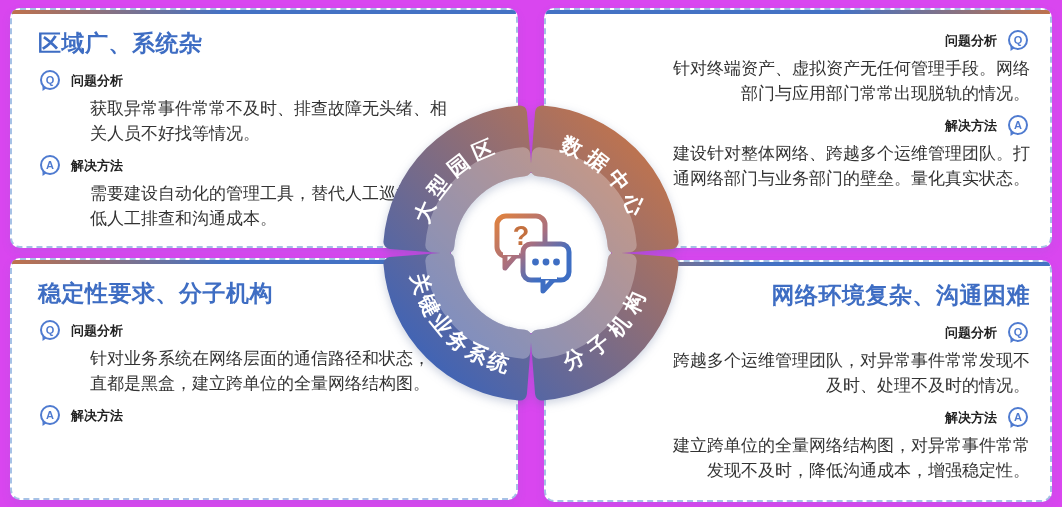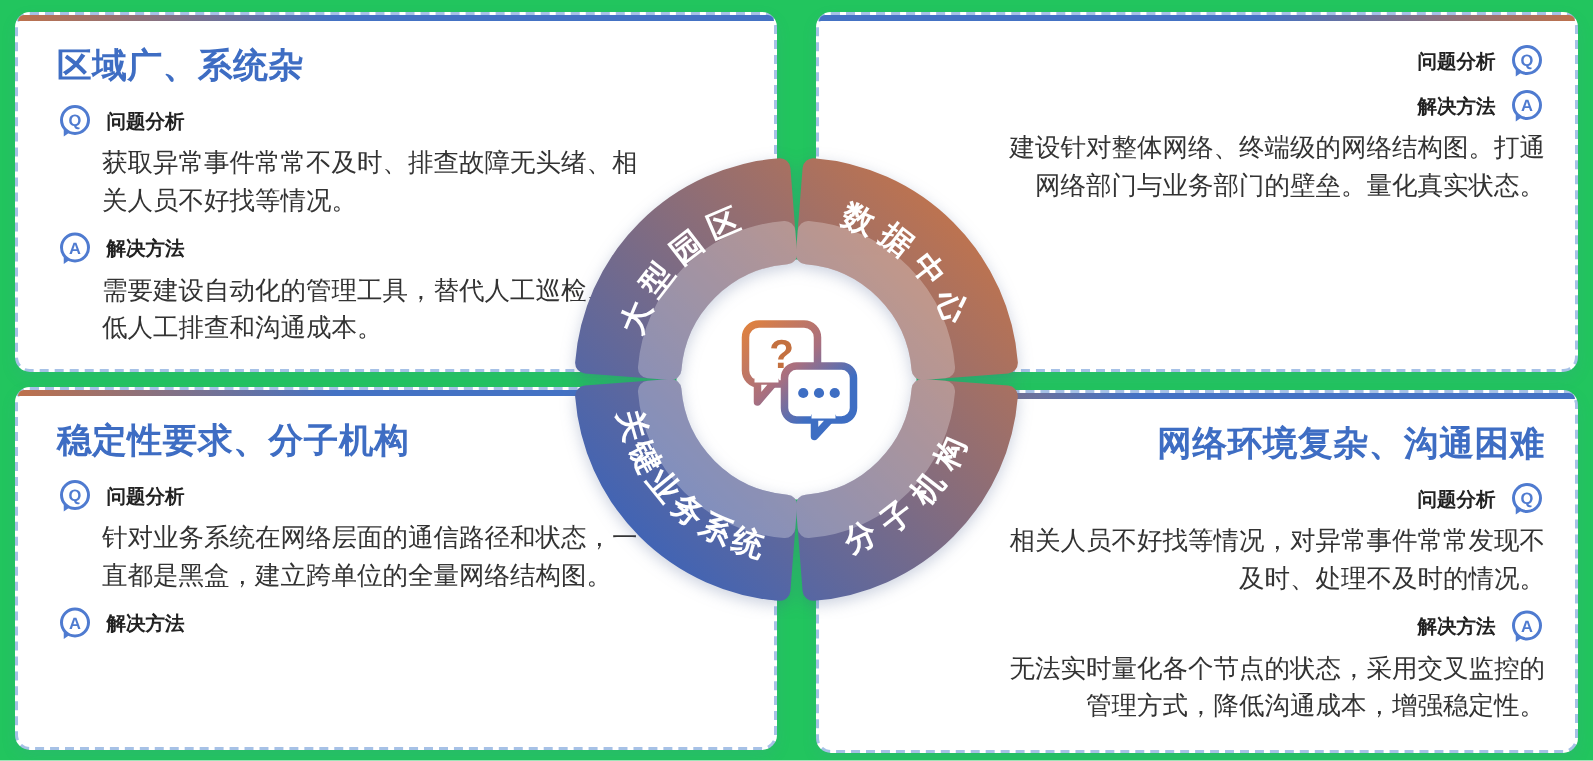--- a/index.html
+++ b/index.html
@@ -1,19 +1,19 @@
 <!DOCTYPE html>
 <html><head>
 <meta charset="utf-8">
 <style>
   * { margin:0; padding:0; box-sizing:border-box; }
   html,body { background:#fff; }
   body { font-family:"Liberation Sans", sans-serif; }
   .stage {
-    position:relative; width:1062px; height:507px; background:#22c55e; overflow:hidden;
+    position:relative; width:1062px; height:507px; background:#d946ef; overflow:hidden;
   }
   .card {
     position:absolute; width:508px; background:#fff;
     border:2px dashed #A6C1E6; border-radius:10px;
     box-shadow:0 4px 10px rgba(90,125,190,.12);
     padding:18px 22px 10px 26px;
   }
   .card.pos-tl { left:10px;  top:8px;   height:240px; }
   .card.pos-tr { left:544px; top:8px;   height:240px; }
   .card.pos-bl { left:10px;  top:258px; height:242px; }
@@ -33,21 +33,21 @@
   }
   .sec { margin-bottom:4px; }
   .sec-head {
     display:flex; align-items:center; gap:9px; margin-bottom:2px; line-height:26px;
   }
   .card.right .sec-head { justify-content:flex-end; }
   .sec-title { font-size:13px; font-weight:bold; color:#222; }
   .qa-icon { width:24px; height:24px; flex:0 0 auto; }
   .sec-body {
     font-size:17px; line-height:25px; color:#333; max-width:362px;
-    margin-left:30px; margin-bottom:7px;
+    margin-left:52px; margin-bottom:7px;
   }
   .card.right .sec-body { margin-left:auto; margin-right:0; text-align:right; }
   .disc {
     position:absolute; left:451px; top:173px; width:160px; height:160px;
     border-radius:50%; background:#fff; z-index:2;
   }
   .ring-svg { position:absolute; left:371px; top:93px; z-index:3; }
   .ring-svg .seg { filter:drop-shadow(0 3px 5px rgba(70,90,140,.28)); }
   .ring-label {
     font-family:"Liberation Sans", sans-serif; font-size:21px; font-weight:bold; fill:#fff;
@@ -91,31 +91,32 @@
     <div class="accent-bar"></div>
     <div class="sec">
       <div class="sec-head">
         <span class="sec-title">问题分析</span>
         <svg class="qa-icon" viewBox="0 0 24 24">
           <path d="M4.5 16 L4.5 22 L11 17.5 Z" fill="#4F7BD0"></path>
           <circle cx="12" cy="11" r="9" fill="#fff" stroke="#4F7BD0" stroke-width="2"></circle>
           <text x="12" y="15" text-anchor="middle" font-size="11" font-weight="bold" fill="#4F7BD0">Q</text>
         </svg>
       </div>
-    </div>
-    <div class="sec">
-      <div class="sec-head">
-        <span class="sec-title">解决方法</span>
-        <svg class="qa-icon" viewBox="0 0 24 24">
-          <path d="M4.5 16 L4.5 22 L11 17.5 Z" fill="#4F7BD0"></path>
-          <circle cx="12" cy="11" r="9" fill="#fff" stroke="#4F7BD0" stroke-width="2"></circle>
-          <text x="12" y="15" text-anchor="middle" font-size="11" font-weight="bold" fill="#4F7BD0">A</text>
-        </svg>
-      </div>
-      <p class="sec-body">建设针对整体网络、终端级的网络结构图。打通网络部门与业务部门的壁垒。量化真实状态。</p>
+      <p class="sec-body">针对终端资产、虚拟资产无任何管理手段。网络部门与应用部门常常出现脱轨的情况。</p>
+    </div>
+    <div class="sec">
+      <div class="sec-head">
+        <span class="sec-title">解决方法</span>
+        <svg class="qa-icon" viewBox="0 0 24 24">
+          <path d="M4.5 16 L4.5 22 L11 17.5 Z" fill="#4F7BD0"></path>
+          <circle cx="12" cy="11" r="9" fill="#fff" stroke="#4F7BD0" stroke-width="2"></circle>
+          <text x="12" y="15" text-anchor="middle" font-size="11" font-weight="bold" fill="#4F7BD0">A</text>
+        </svg>
+      </div>
+      <p class="sec-body">建设针对整体网络、跨越多个运维管理团队。打通网络部门与业务部门的壁垒。量化真实状态。</p>
     </div>
   </div>
 
   <div class="card pos-bl">
     <div class="accent-bar"></div>
     <div class="card-title">稳定性要求、分子机构</div>
     <div class="sec">
       <div class="sec-head">
         <svg class="qa-icon" viewBox="0 0 24 24">
           <path d="M4.5 16 L4.5 22 L11 17.5 Z" fill="#4F7BD0"></path>
@@ -143,32 +144,32 @@
     <div class="card-title">网络环境复杂、沟通困难</div>
     <div class="sec">
       <div class="sec-head">
         <span class="sec-title">问题分析</span>
         <svg class="qa-icon" viewBox="0 0 24 24">
           <path d="M4.5 16 L4.5 22 L11 17.5 Z" fill="#4F7BD0"></path>
           <circle cx="12" cy="11" r="9" fill="#fff" stroke="#4F7BD0" stroke-width="2"></circle>
           <text x="12" y="15" text-anchor="middle" font-size="11" font-weight="bold" fill="#4F7BD0">Q</text>
         </svg>
       </div>
-      <p class="sec-body">相关人员不好找等情况，对异常事件常常发现不及时、处理不及时的情况。</p>
-    </div>
-    <div class="sec">
-      <div class="sec-head">
-        <span class="sec-title">解决方法</span>
-        <svg class="qa-icon" viewBox="0 0 24 24">
-          <path d="M4.5 16 L4.5 22 L11 17.5 Z" fill="#4F7BD0"></path>
-          <circle cx="12" cy="11" r="9" fill="#fff" stroke="#4F7BD0" stroke-width="2"></circle>
-          <text x="12" y="15" text-anchor="middle" font-size="11" font-weight="bold" fill="#4F7BD0">A</text>
-        </svg>
-      </div>
-      <p class="sec-body">无法实时量化各个节点的状态，采用交叉监控的管理方式，降低沟通成本，增强稳定性。</p>
+      <p class="sec-body">跨越多个运维管理团队，对异常事件常常发现不及时、处理不及时的情况。</p>
+    </div>
+    <div class="sec">
+      <div class="sec-head">
+        <span class="sec-title">解决方法</span>
+        <svg class="qa-icon" viewBox="0 0 24 24">
+          <path d="M4.5 16 L4.5 22 L11 17.5 Z" fill="#4F7BD0"></path>
+          <circle cx="12" cy="11" r="9" fill="#fff" stroke="#4F7BD0" stroke-width="2"></circle>
+          <text x="12" y="15" text-anchor="middle" font-size="11" font-weight="bold" fill="#4F7BD0">A</text>
+        </svg>
+      </div>
+      <p class="sec-body">建立跨单位的全量网络结构图，对异常事件常常发现不及时，降低沟通成本，增强稳定性。</p>
     </div>
   </div>
 
   <div class="disc"></div>
 
   <svg class="ring-svg" width="320" height="320" viewBox="-160 -160 320 320">
     <defs>
       <linearGradient id="ringGrad" gradientUnits="userSpaceOnUse" x1="-118" y1="118" x2="118" y2="-118">
         <stop offset="0" stop-color="#3A63BA"></stop>
         <stop offset="1" stop-color="#C4744A"></stop>

